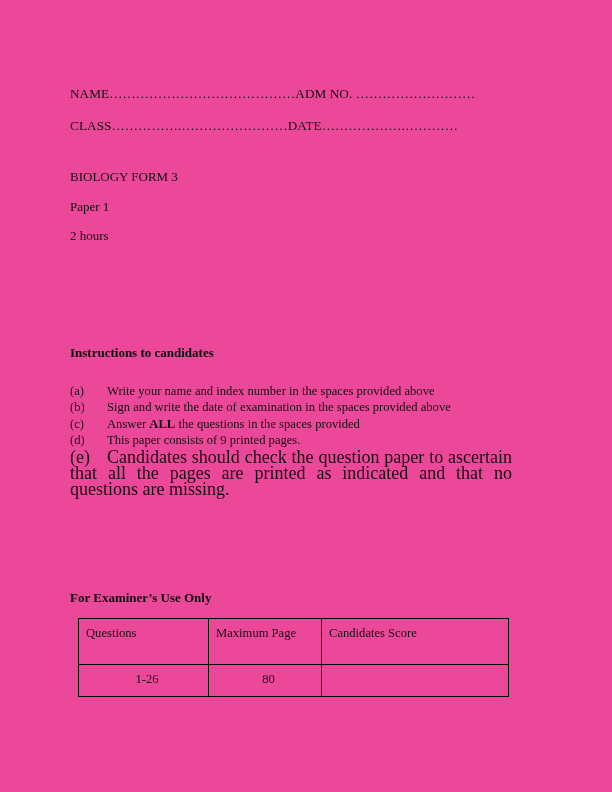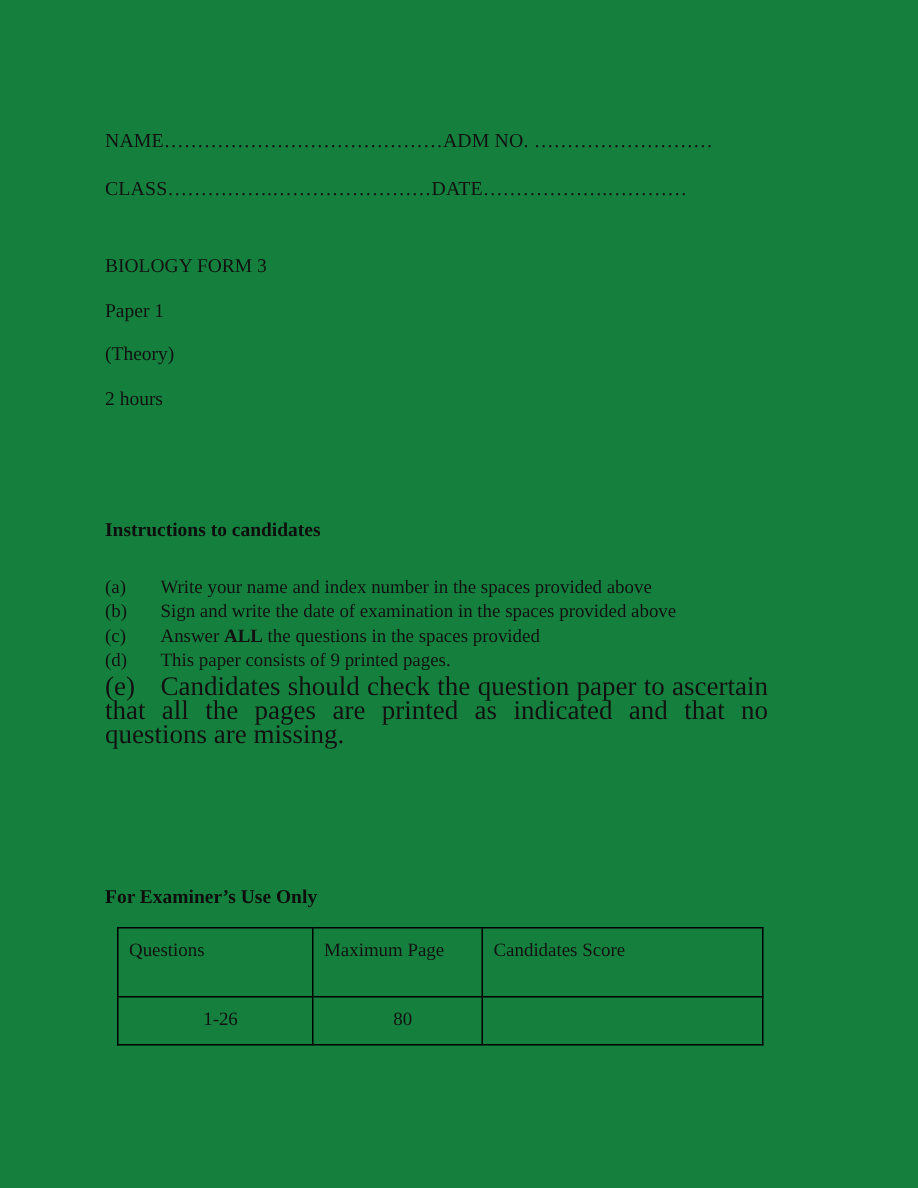--- a/index.html
+++ b/index.html
@@ -12,21 +12,21 @@
     height: 792px;
     position: relative;
     font-family: "Liberation Serif", serif;
     color: #1a1a1a;
     overflow: hidden;
   }
 
   .page {
     position: absolute;
     inset: 0;
-    background: #15803d;
+    background: #ec4899;
   }
 
   
   .id-block {
     position: absolute;
     left: 70px;
     top: 86px;
     width: 448px;
   }
   .id-line {
@@ -148,21 +148,20 @@
 <div class="page">
 
   <div class="id-block">
     <div class="id-line">NAME……………………………………ADM NO. ………………………</div>
     <div class="id-line">CLASS…………….……………………DATE……………….…………</div>
   </div>
 
   <div class="meta-block">
     <div class="meta-line">BIOLOGY FORM 3</div>
     <div class="meta-line">Paper 1</div>
-    <div class="meta-line">(Theory)</div>
     <div class="meta-line">2 hours</div>
   </div>
 
   <div class="instructions-block">
     <div class="instructions-title">Instructions to candidates</div>
 
     <div class="instr-row">
       <span class="instr-label">(a)</span>
       <span class="instr-text">Write your name and index number in the spaces provided above</span>
     </div>

